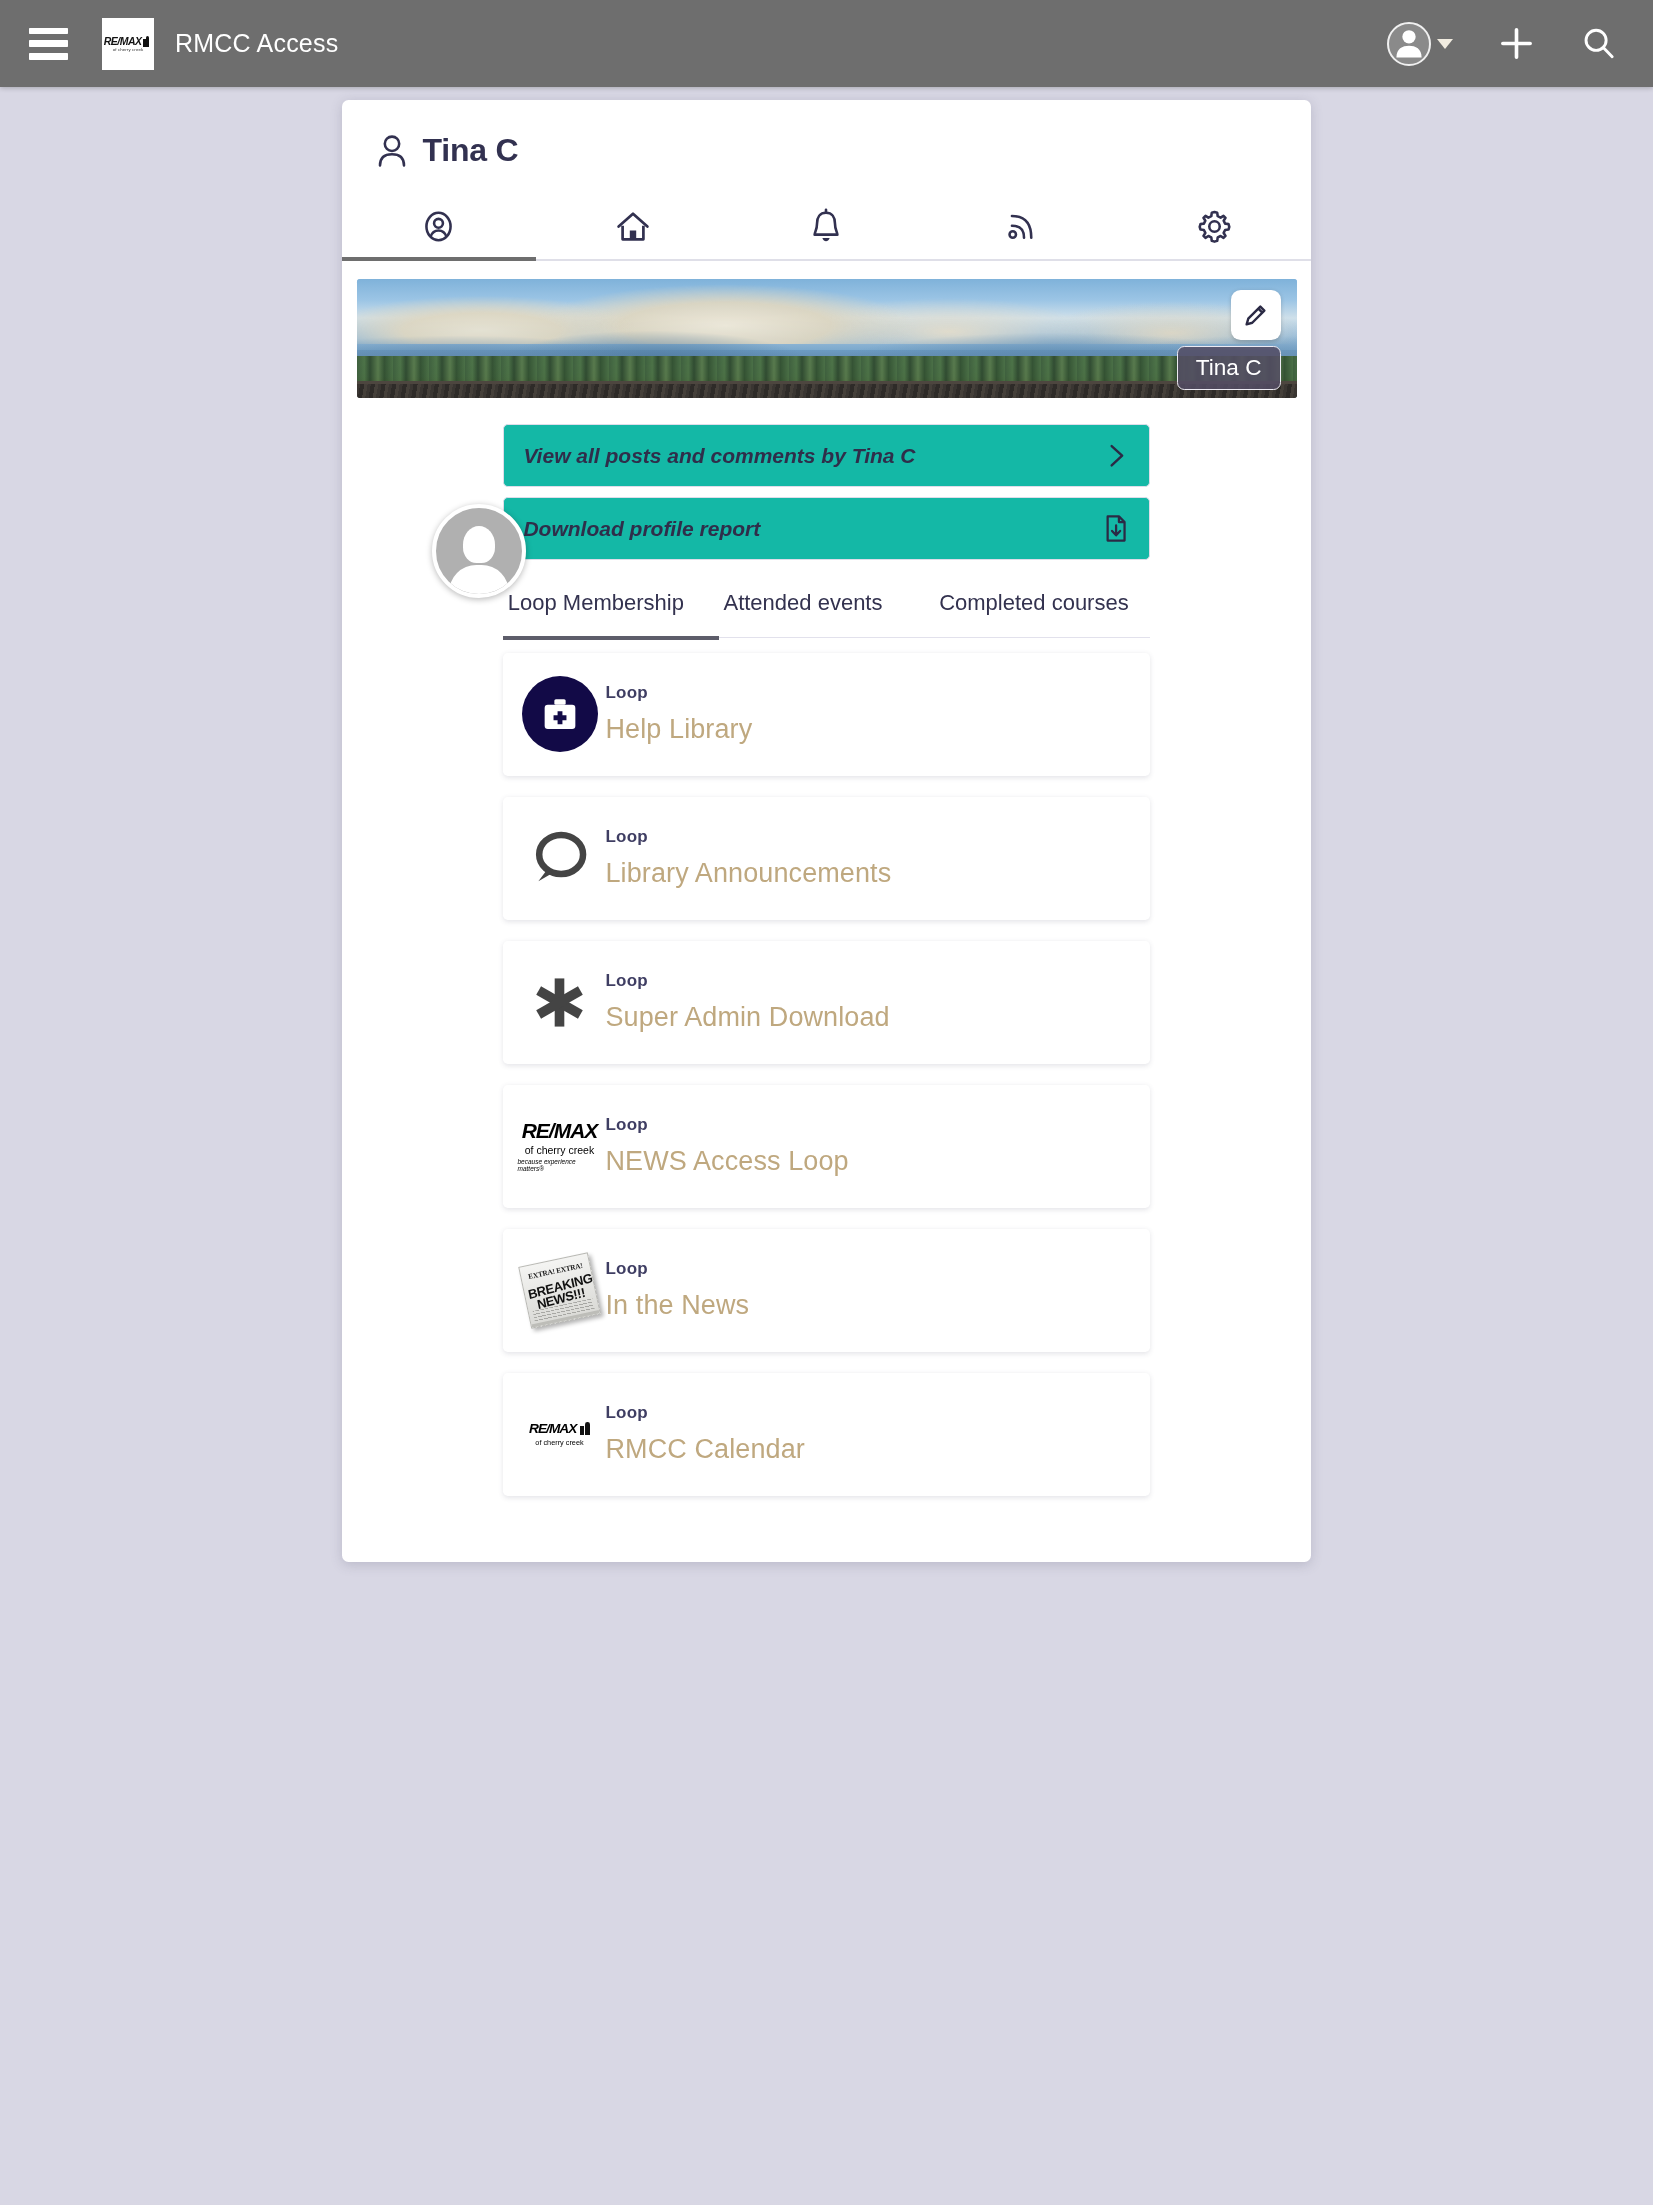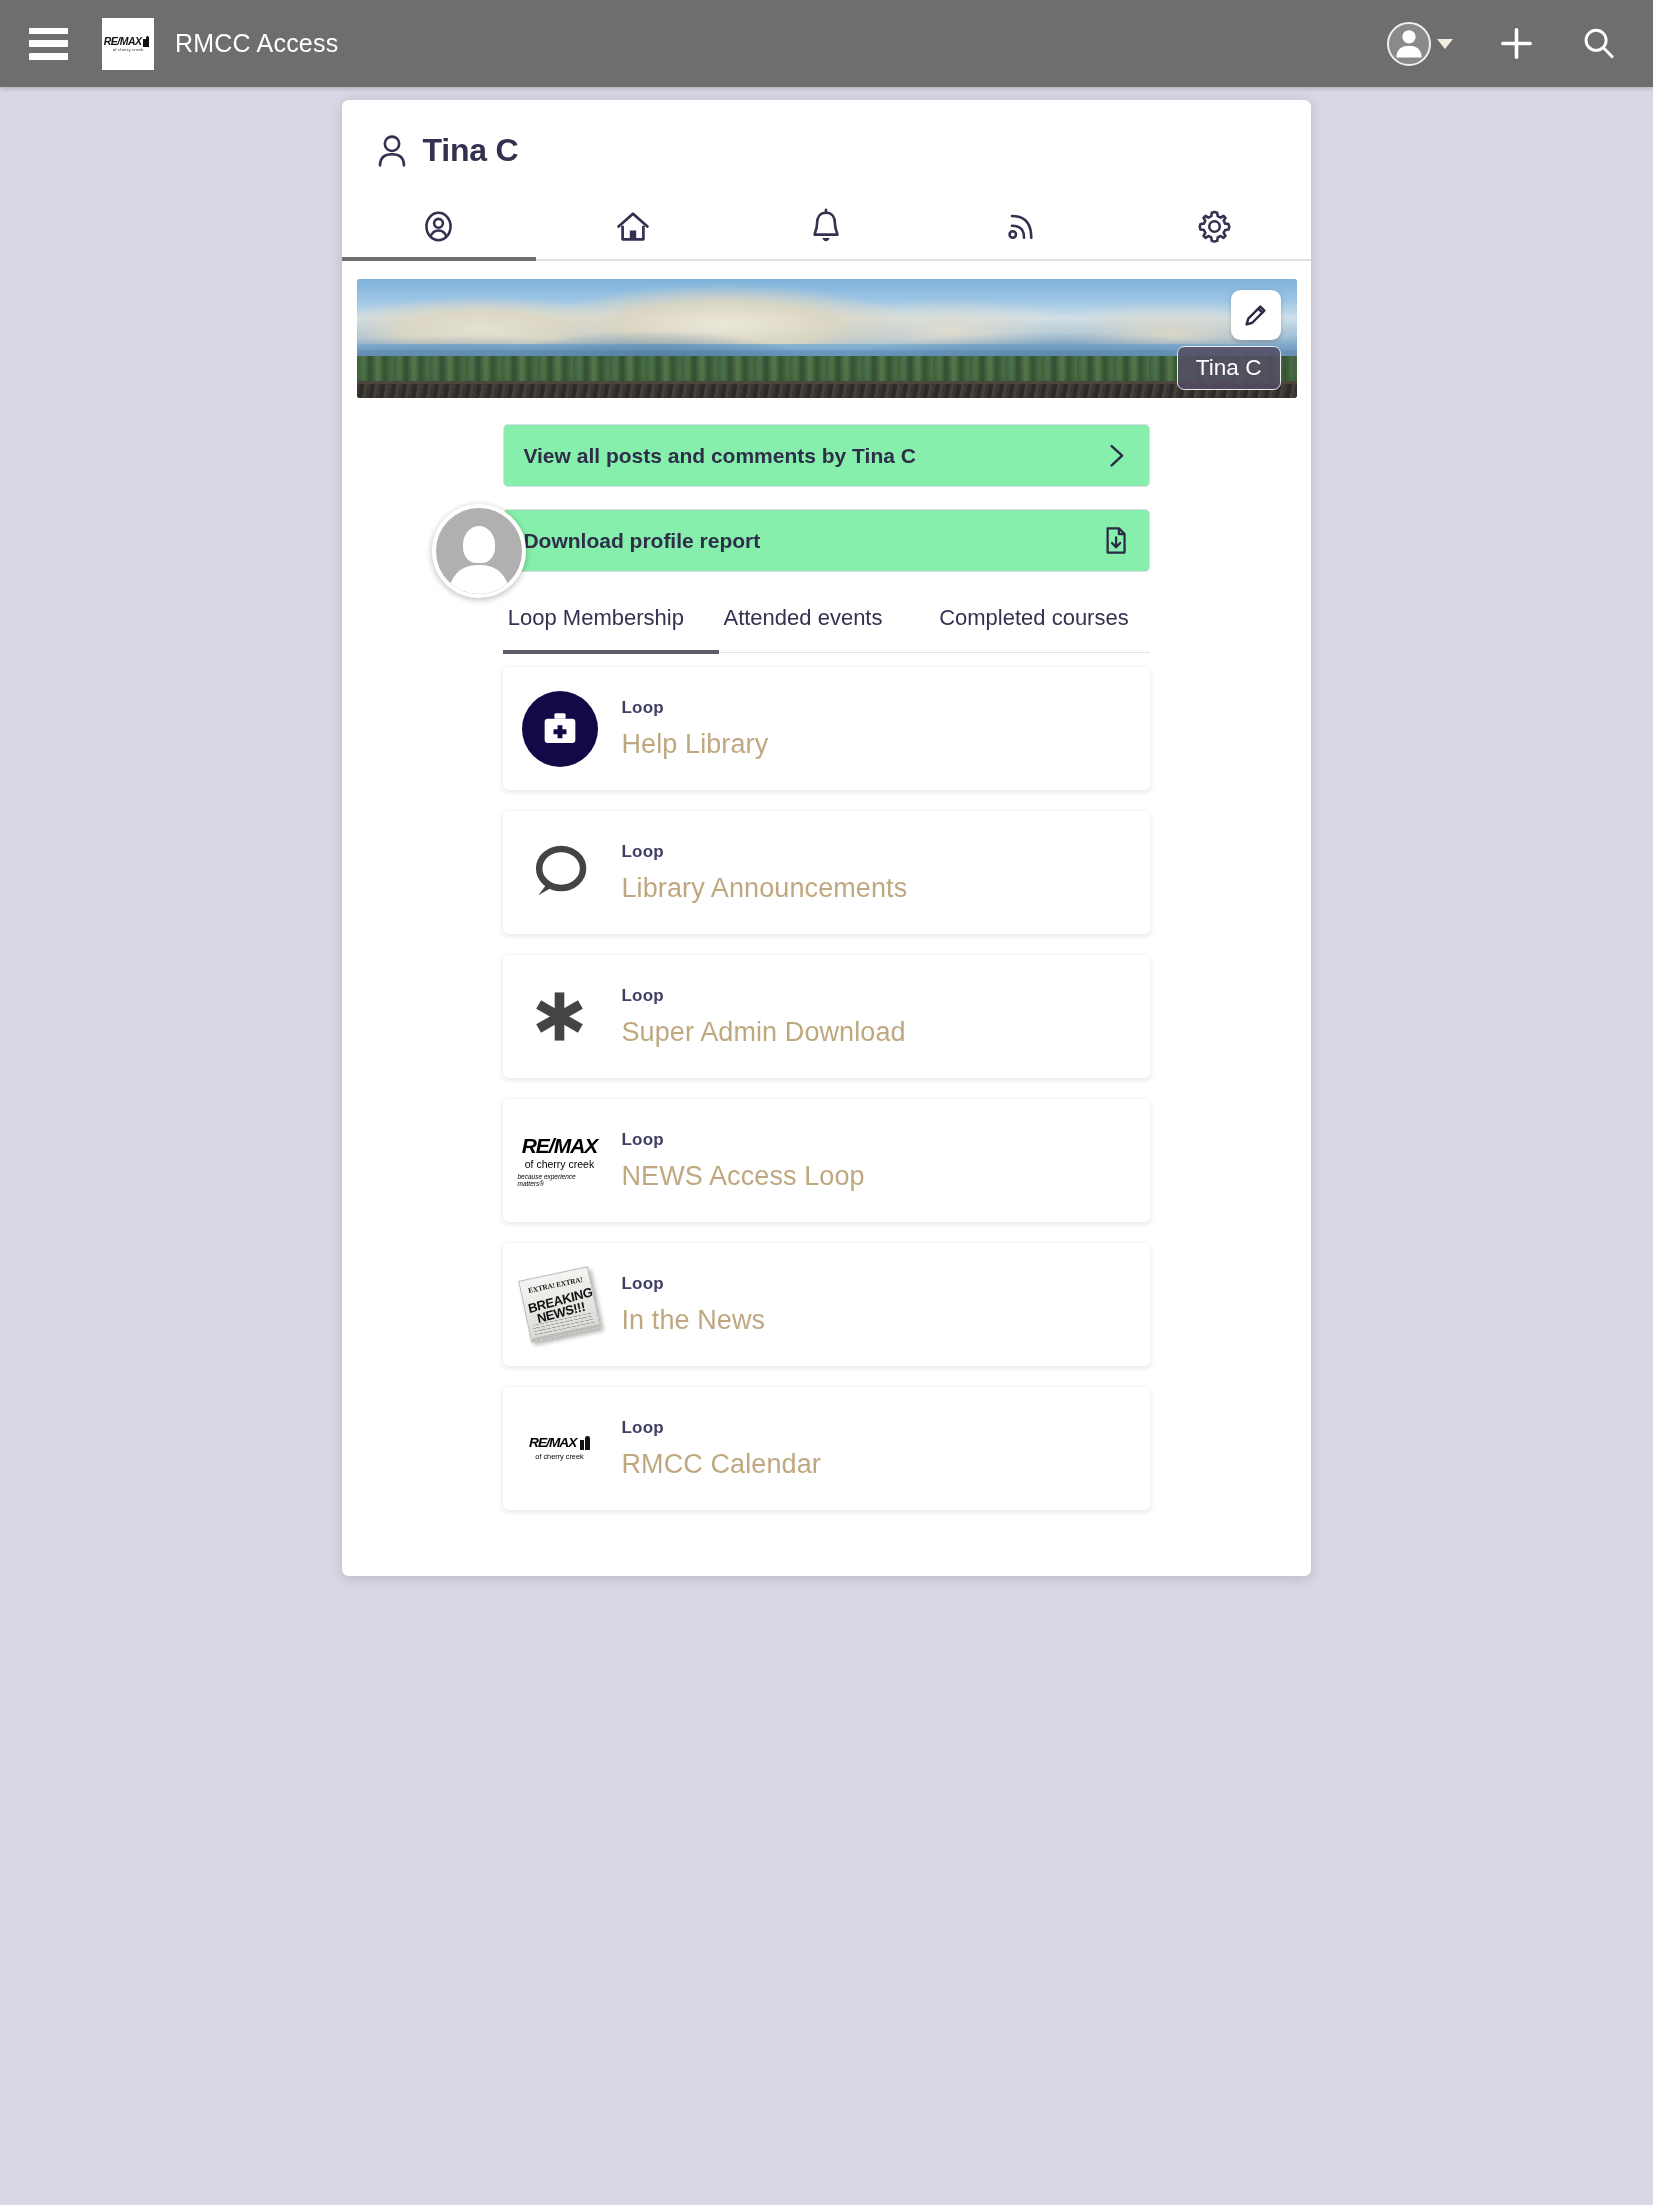--- a/index.html
+++ b/index.html
@@ -291,23 +291,24 @@
   
   .actions { padding: 0 161px 0 161px; margin-top: 26px; }
   .action-btn {
     display: flex;
     align-items: center;
     justify-content: space-between;
     height: 63px;
     padding: 0 19.4px;
     border: 1.6px solid #dedde9;
     border-radius: 4.8px;
-    background: #86efac;
-    margin-bottom: 22px;
-    cursor: pointer;
+    background: #14b8a6;
+    margin-bottom: 10px;
+    cursor: pointer;
+    font-style: italic;
   }
   .action-label {
     font-size: 21px;
     font-weight: 700;
     color: #2f2e4a;
   }
 
   
   .ctabs {
     display: flex;
@@ -336,21 +337,21 @@
     height: 123px;
     margin-bottom: 21px;
     padding-left: 14.5px;
     cursor: pointer;
   }
   .loop-icon {
     width: 84px; height: 84px;
     display: flex; align-items: center; justify-content: center;
     flex: 0 0 84px;
   }
-  .loop-text { margin-left: 20px; }
+  .loop-text { margin-left: 4px; }
   .loop-kind {
     font-size: 17px;
     font-weight: 700;
     color: #3f3e63;
     letter-spacing: 0.2px;
   }
   .loop-name {
     font-size: 27px;
     color: #bfa87f;
     margin-top: 11.3px;

